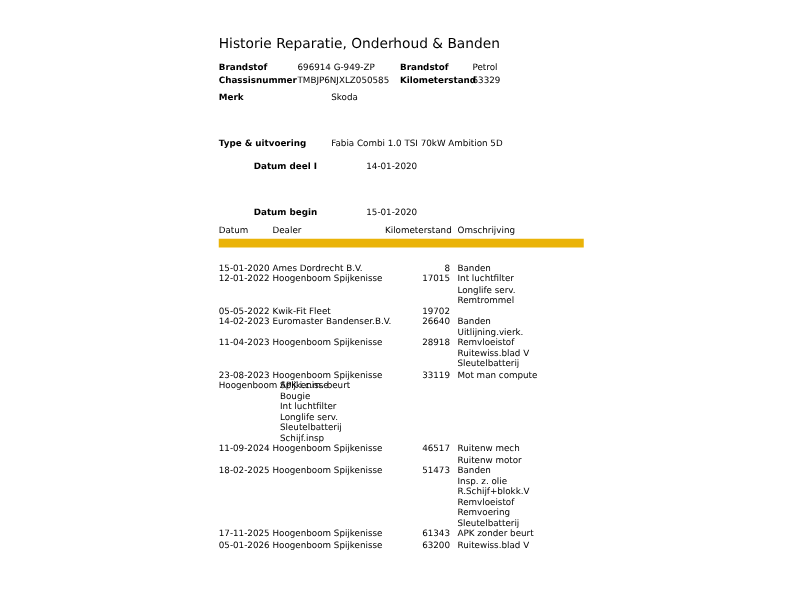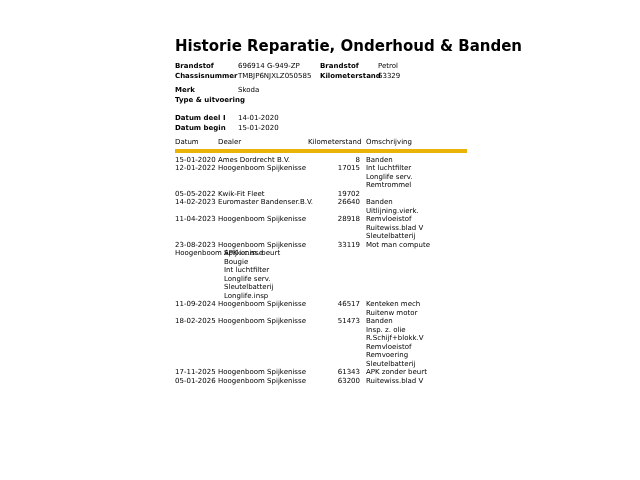--- a/index.html
+++ b/index.html
@@ -16,55 +16,56 @@
     overflow: hidden;
   }
   .doc {
     position: absolute;
     left: 175px;
     top: 29px;
     width: 292px;
     font-size: 7px;
   }
   .title {
-    font-size: 15px;
-    font-weight: bold;
+    font-size: 11px;
+    font-weight: normal;
     line-height: 11px;
-    margin: 12px 0 10px 0;
+    margin: 0 0 10px 0;
     white-space: nowrap;
   }
   .grid4 {
     display: grid;
     grid-template-columns: 63px 82px 58px 1fr;
     line-height: 9.5px;
     margin: 0 0 5px 0;
   }
   .grid2 {
     display: grid;
     grid-template-columns: 63px 1fr;
     line-height: 9.5px;
+    gap: 27px;
   }
   .mb9 { margin-bottom: 9px; }
-  .mb5 { margin-bottom: 5px; }
+  .mb5 { margin-bottom: 5px; margin-left: 28px; }
   .lbl { font-weight: bold; white-space: nowrap; }
   .val { white-space: nowrap; }
   .heading {
     font-weight: bold;
     line-height: 9px;
     margin: 0 0 2px 0;
   }
   .thead, .trow {
     display: grid;
     grid-template-columns: 43px 90px 52px 1fr;
   }
   .thead {
     line-height: 8.5px;
     padding-bottom: 2px;
-    border-bottom: 4px solid #eab308;
-    margin-bottom: 3px;
+    border-bottom: 7px solid #eab308;
+    margin-bottom: 13px;
   }
   .trow { line-height: 8.5px; }
   .c-km { text-align: right; white-space: nowrap; }
   .c-oms { padding-left: 6px; white-space: nowrap; }
   .c-datum, .c-dealer { white-space: nowrap; }
 </style>
 </head>
 <body>
 
 <div class="doc">
@@ -79,20 +80,21 @@
     <div class="lbl">Chassisnummer</div>
     <div class="val">TMBJP6NJXLZ050585</div>
     <div class="lbl">Kilometerstand</div>
     <div class="val">63329</div>
   </div>
 
   <div class="grid2 mb9">
     <div class="lbl">Merk</div>
     <div class="val">Skoda</div>
     <div class="lbl">Type &amp; uitvoering</div>
+    <div class="val">Fabia Combi 1.0 TSI 70kW Ambition 5D</div>
   </div>
 
   <div class="grid2 mb5">
     <div class="lbl">Datum deel I</div>
     <div class="val">14-01-2020</div>
     <div class="lbl">Datum begin</div>
     <div class="val">15-01-2020</div>
   </div>
 
 
@@ -155,29 +157,29 @@
         </div>
       </div>
       <div class="trow">
         <div class="c-dealer">Hoogenboom Spijkenisse</div>
         <div class="c-oms">
           <div>APK i.c.m. beurt</div>
           <div>Bougie</div>
           <div>Int luchtfilter</div>
           <div>Longlife serv.</div>
           <div>Sleutelbatterij</div>
-          <div>Longlife.insp</div>
+          <div>Schijf.insp</div>
         </div>
       </div>
       <div class="trow">
         <div class="c-datum">11-09-2024</div>
         <div class="c-dealer">Hoogenboom Spijkenisse</div>
         <div class="c-km">46517</div>
         <div class="c-oms">
-          <div>Kenteken mech</div>
+          <div>Ruitenw mech</div>
           <div>Ruitenw motor</div>
         </div>
       </div>
       <div class="trow">
         <div class="c-datum">18-02-2025</div>
         <div class="c-dealer">Hoogenboom Spijkenisse</div>
         <div class="c-km">51473</div>
         <div class="c-oms">
           <div>Banden</div>
           <div>Insp. z. olie</div>

